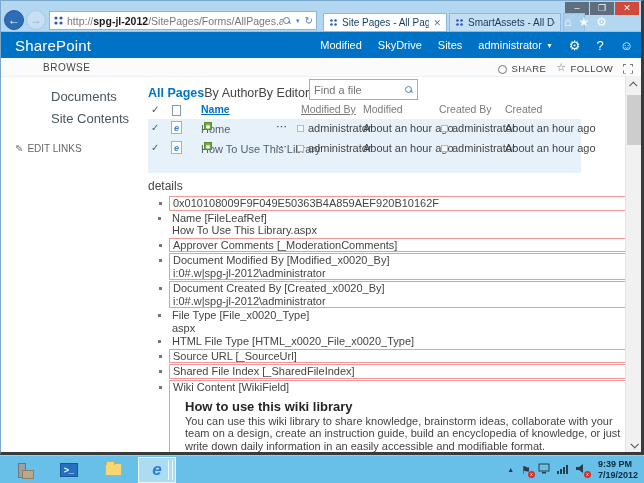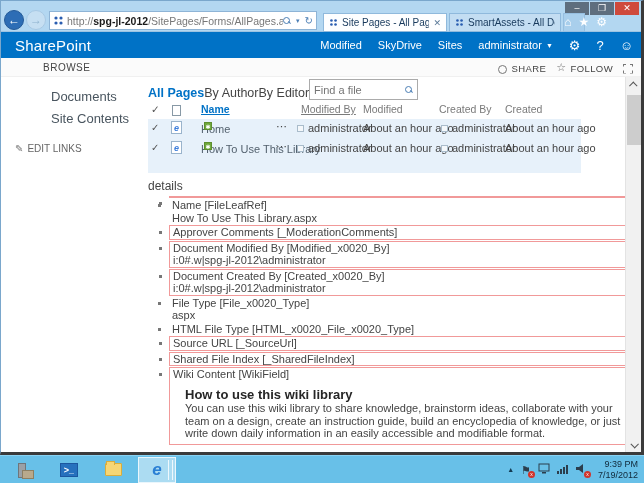--- a/index.html
+++ b/index.html
@@ -148,21 +148,21 @@
   .ico-folder::before { content:""; position:absolute; left:0; top:-3px; width:7px; height:3px;
                         background:#f7d674; border:1px solid #d9ad3c; border-bottom:none; }
   .ico-ie { font-size:17px; font-weight:bold; font-style:italic; color:#2a7fd4; line-height:17px; }
   .tray { margin-left:auto; display:flex; align-items:center; gap:7px; padding-right:6px; }
   .tray-up { font-size:7px; color:#123a52; cursor:pointer; }
   .tray-ico { position:relative; font-size:11px; color:#2b3e4d; cursor:pointer; line-height:12px; }
   .badge { position:absolute; right:-4px; bottom:-2px; width:7px; height:7px; border-radius:50%;
            background:#d0342c; color:#fff; font-size:5px; line-height:7px; text-align:center; }
   .net-bars { display:inline-flex; align-items:flex-end; gap:1px; }
   .net-bars i { display:block; width:2px; background:#2b3e4d; }
-  .clock { text-align:right; font-size:9px; line-height:11px; color:#10293a; padding-left:4px; cursor:pointer; }
+  .clock { font-size:9px; line-height:11px; color:#10293a; padding-left:4px; cursor:pointer;font-weight:bold; }
 </style>
 </head>
 <body>
 
 <div class="window">
 
   <div class="chrome">
     <div class="win-controls">
       <div class="win-btn">–</div>
       <div class="win-btn">❐</div>
@@ -320,20 +320,21 @@
           <span class="presence"></span>
         </span>
       <span class="rc-cby">administrator</span>
       <span class="rc-c">About an hour ago</span>
     </div>
 
     <div class="details-title">details</div>
     <div class="details">
 
         <div class="d-item boxed">
+          <div>0x010108009F9F049E50363B4A859AEF920B10162F</div>
         </div>
 
         <div class="d-item">
           <div>Name [FileLeafRef]</div>
           <div>How To Use This Library.aspx</div>
         </div>
 
         <div class="d-item boxed">
           <div>Approver Comments [_ModerationComments]</div>
 

